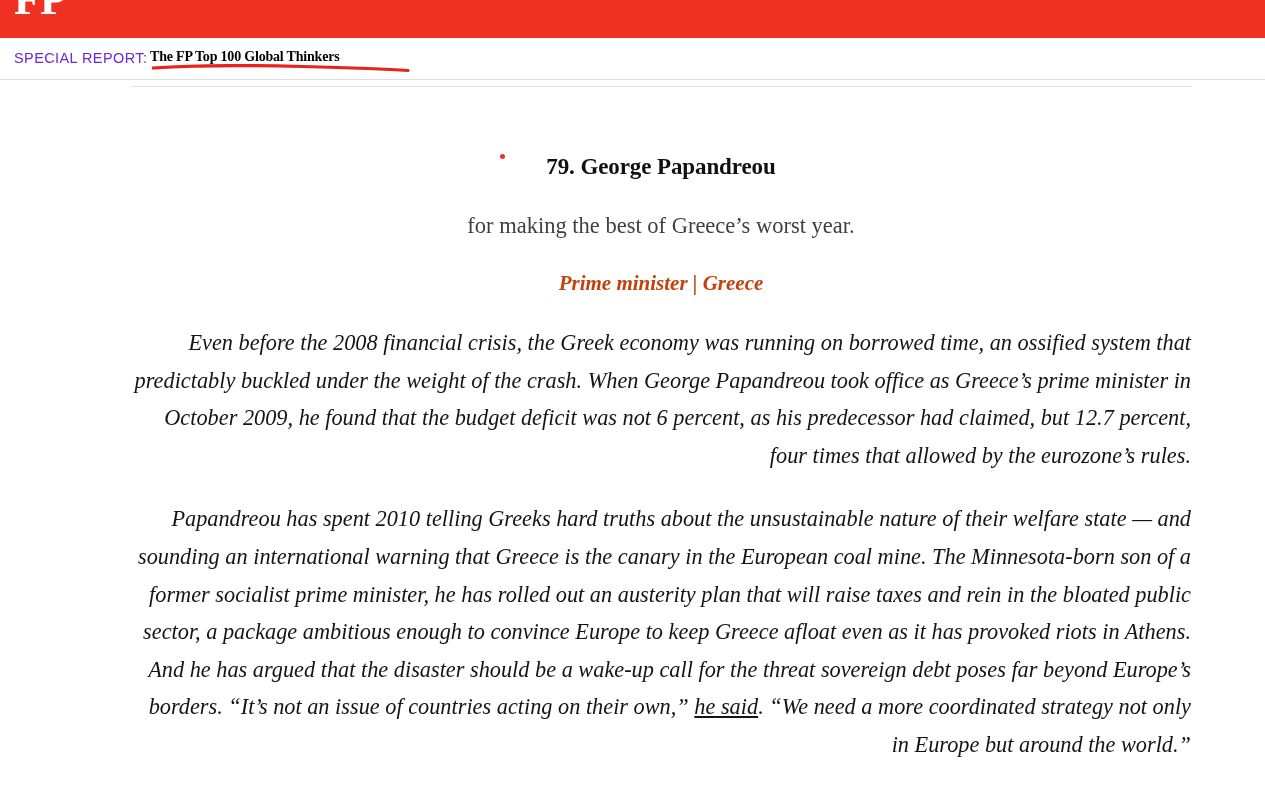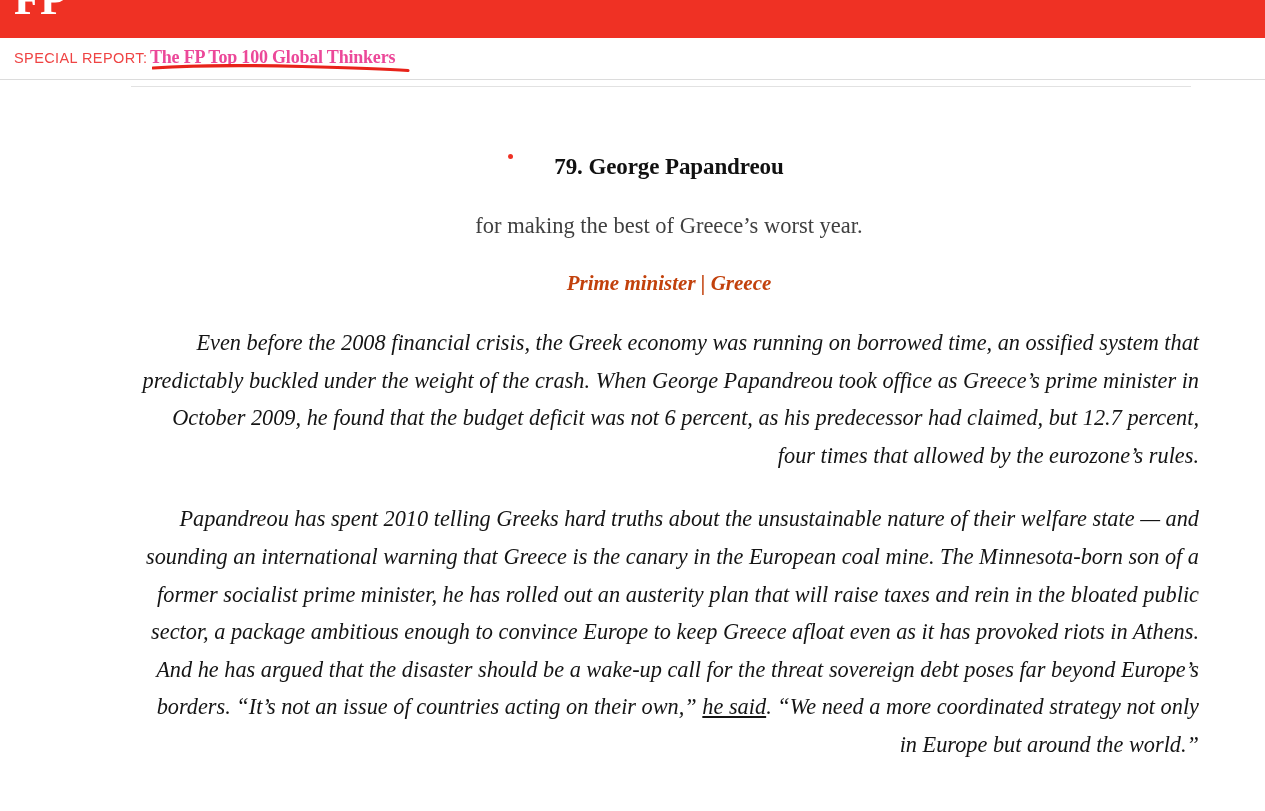--- a/index.html
+++ b/index.html
@@ -46,32 +46,32 @@
     background: #ffffff;
     border-bottom: 1px solid #dcdcdc;
   }
   .report-kicker {
     position: absolute;
     left: 14px;
     top: 12px;
     font-family: "Liberation Sans", sans-serif;
     font-size: 14.5px;
     letter-spacing: 0.4px;
-    color: #ef4444;
+    color: #6d28d9;
   }
   .report-title-wrap {
     position: absolute;
     left: 150px;
     top: 9px;
   }
   .report-title {
     font-family: "Liberation Serif", serif;
     font-weight: bold;
-    font-size: 18px;
-    color: #ec4899;
+    font-size: 14px;
+    color: #000000;
     letter-spacing: -0.2px;
     white-space: nowrap;
   }
   
   .red-underline {
     position: absolute;
     left: 152px;
     top: 64px;
     width: 258px;
     height: 9px;
@@ -91,21 +91,21 @@
     position: absolute;
     left: 131px;
     top: 6px;
     width: 1060px;
     height: 1px;
     background: #e2e2e2;
   }
 
   .entry {
     position: absolute;
-    left: 139px;
+    left: 131px;
     top: 0;
     width: 1060px;
   }
 
   .rank-dot {
     position: absolute;
     left: 369px;
     top: 74px;
     width: 5px;
     height: 5px;

